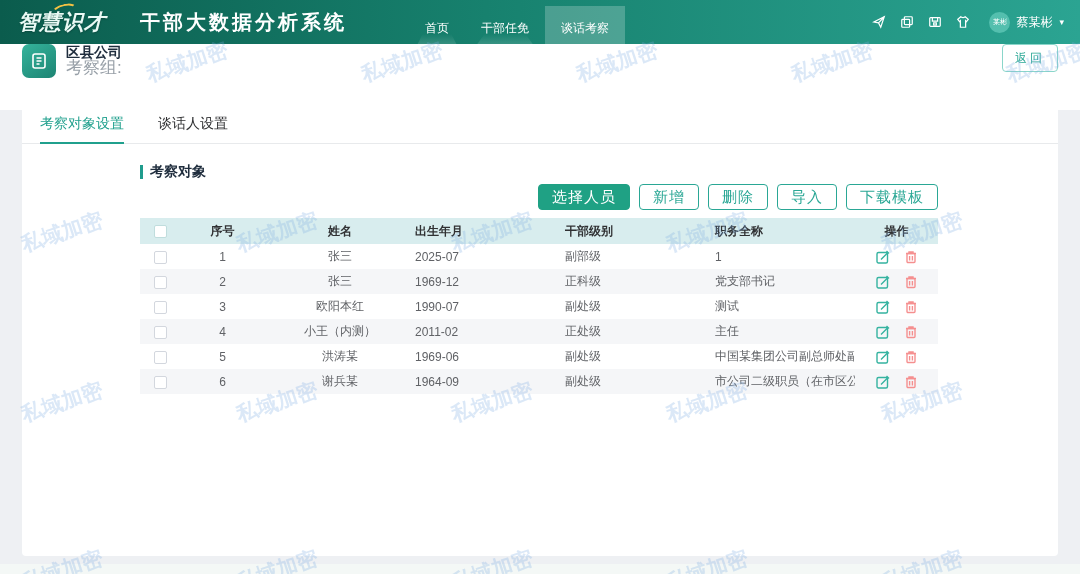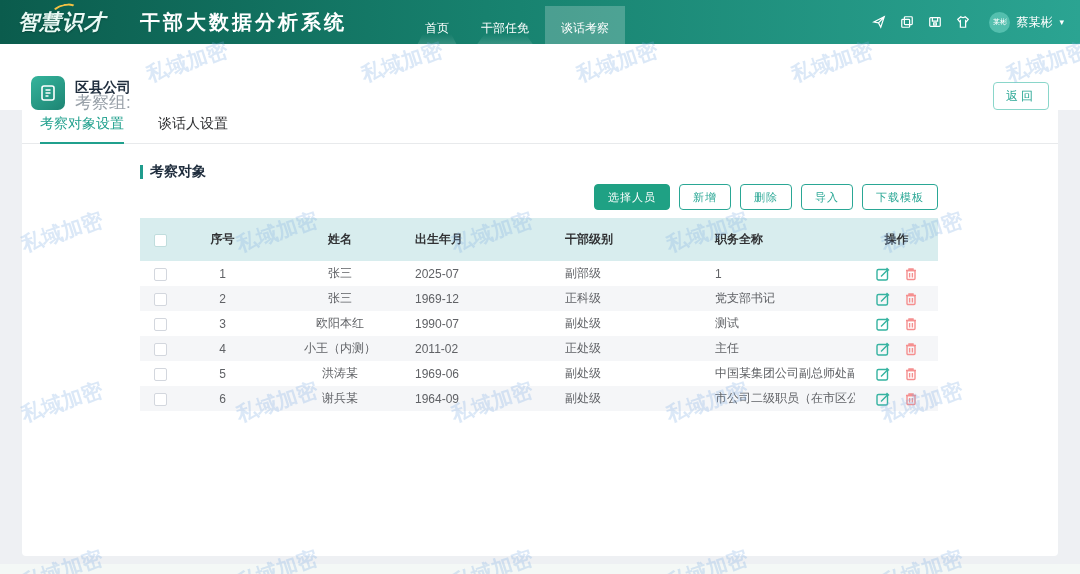--- a/index.html
+++ b/index.html
@@ -28,21 +28,21 @@
   .nav-ico { width:15px; height:15px; display:flex; align-items:center; justify-content:center; cursor:pointer; }
   .nav-ico svg { width:14px; height:14px; stroke:#ffffff; fill:none; stroke-width:1.4; }
   .user-chip { display:flex; align-items:center; gap:6px; margin-left:6px; cursor:pointer; }
   .avatar { width:21px; height:21px; border-radius:50%; background:#54bfae;
     color:#fff; font-size:7px; display:flex; align-items:center; justify-content:center; }
   .user-name { font-size:12px; }
   .caret { font-size:9px; margin-left:1px; }
 
   
   .subheader { position:absolute; left:0; top:44px; width:1080px; height:66px; background:#fff;
-    display:flex; align-items:flex-end; padding:0 31px; z-index:5; }
+    display:flex; align-items:flex-start; padding:0 22px; z-index:5; }
   .doc-badge { width:34px; height:34px; border-radius:7px;
     background:linear-gradient(145deg,#35b49c,#1d8473);
     display:flex; align-items:center; justify-content:center; }
   .doc-badge svg { width:18px; height:18px; stroke:#fff; fill:none; stroke-width:1.6; }
   .ph-text { margin-left:10px; }
   .ph-title { font-size:14px; font-weight:bold; color:#1f2d3d; line-height:17px; }
   .ph-sub { font-size:17px; color:#98a0a8; line-height:14px; }
   .back-btn { margin-left:auto; width:56px; height:28px; background:#fff;
     border:1px solid #8ad6ca; border-radius:4px; color:#2aa795; font-size:12px;
     display:flex; align-items:center; justify-content:center; letter-spacing:3px; cursor:pointer; }
@@ -56,29 +56,29 @@
   .tab.active { color:#20a08d; }
   .tab.active::after { content:""; position:absolute; left:0; bottom:-1px; width:100%;
     height:2px; background:#20a08d; }
 
   .content { margin:7px 120px 0 118px; }
   .sec-title { margin-top:20px; font-size:14px; font-weight:bold; color:#1f2d3d;
     display:flex; align-items:center; height:16px; }
   .sec-bar { width:3px; height:14px; background:#1f9c8d; margin-right:7px; }
 
   .toolbar { margin-top:4px; display:flex; justify-content:flex-end; gap:9px; }
-  .btn { height:26px; padding:0 13px; font-size:11px; border-radius:4px; cursor:pointer;
+  .btn { height:26px; padding:0 13px; font-size:15px; border-radius:4px; cursor:pointer;
     display:flex; align-items:center; justify-content:center;
     border:1px solid #2aa795; color:#2aa795; background:#fff; letter-spacing:1px; }
   .btn.primary { background:#1fa184; border-color:#1fa184; color:#fff; }
 
   table { margin-top:8px; width:798px; border-collapse:collapse; table-layout:fixed; }
   col.c-chk{width:40px;} col.c-seq{width:85px;} col.c-name{width:150px;}
   col.c-birth{width:150px;} col.c-level{width:150px;} col.c-title{width:140px;} col.c-ops{width:83px;}
-  thead th { background:#d8edee; height:43px; font-size:12px; font-weight:bold;
+  thead th { background:#d8edee; height:26px; font-size:12px; font-weight:bold;
     color:#303133; text-align:left; }
   th.t-center, td.t-center { text-align:center; }
   tbody td { height:25px; font-size:12px; color:#606266; white-space:nowrap; overflow:hidden; }
   tbody tr:nth-child(even) { background:#f5f6f8; }
   .chk { display:inline-block; width:13px; height:13px; border:1px solid #d3d7de;
     border-radius:2px; background:#fff; vertical-align:middle; cursor:pointer; }
   thead .chk { border-color:#c0dddd; }
   .ops { display:flex; align-items:center; justify-content:center; gap:14px; }
   .op-ico { width:14px; height:14px; cursor:pointer; }
   .op-ico svg { width:14px; height:14px; fill:none; stroke-width:1.4; }

